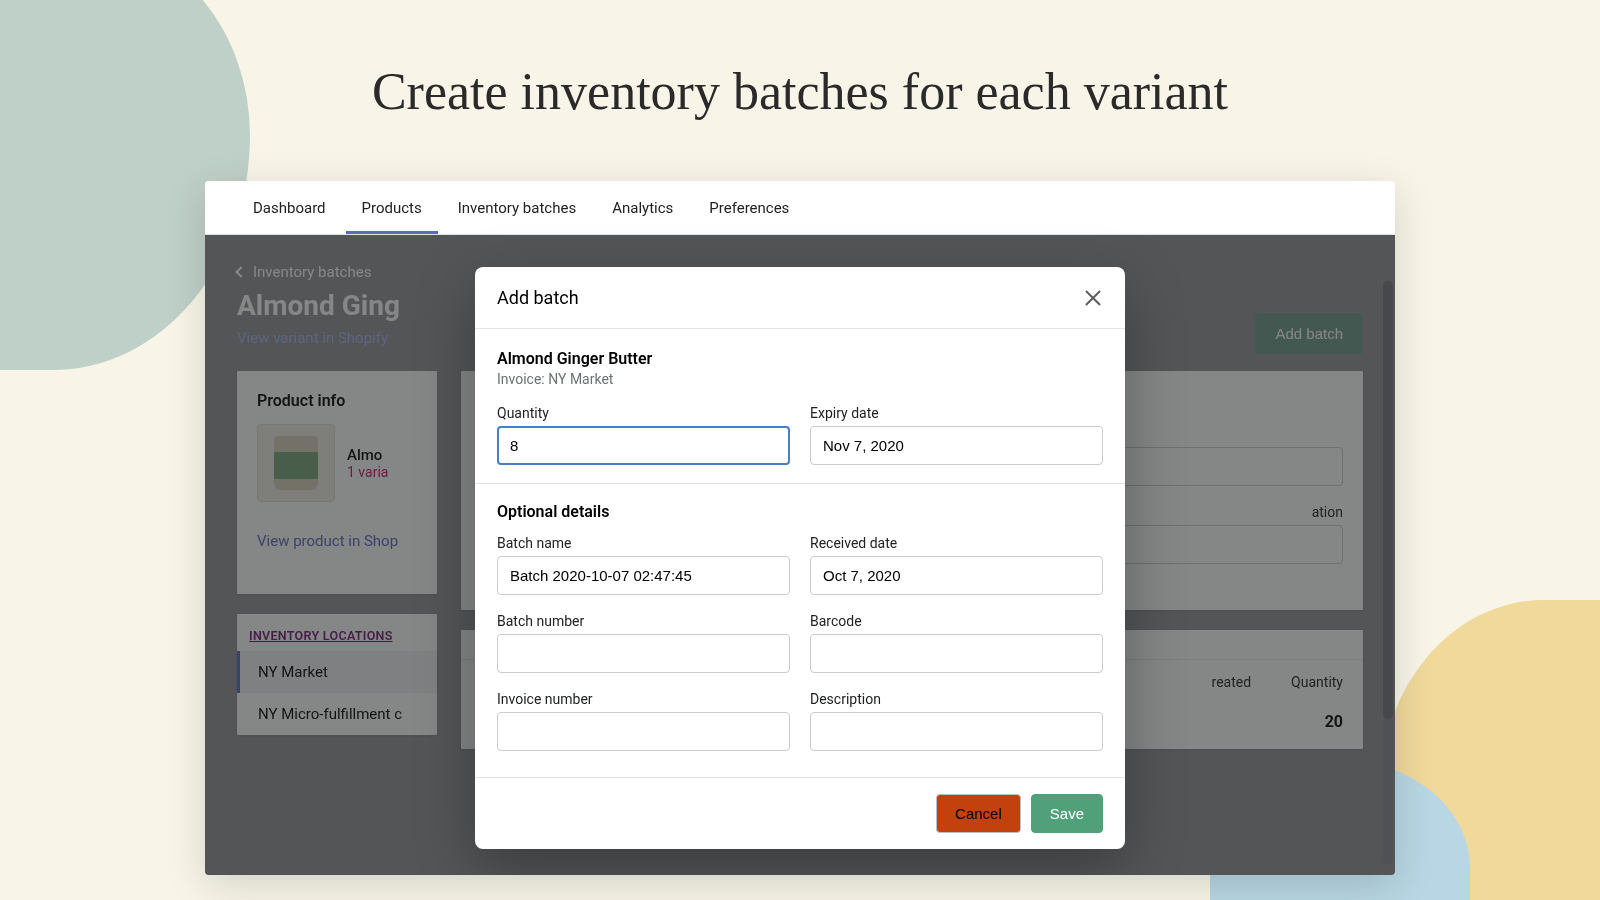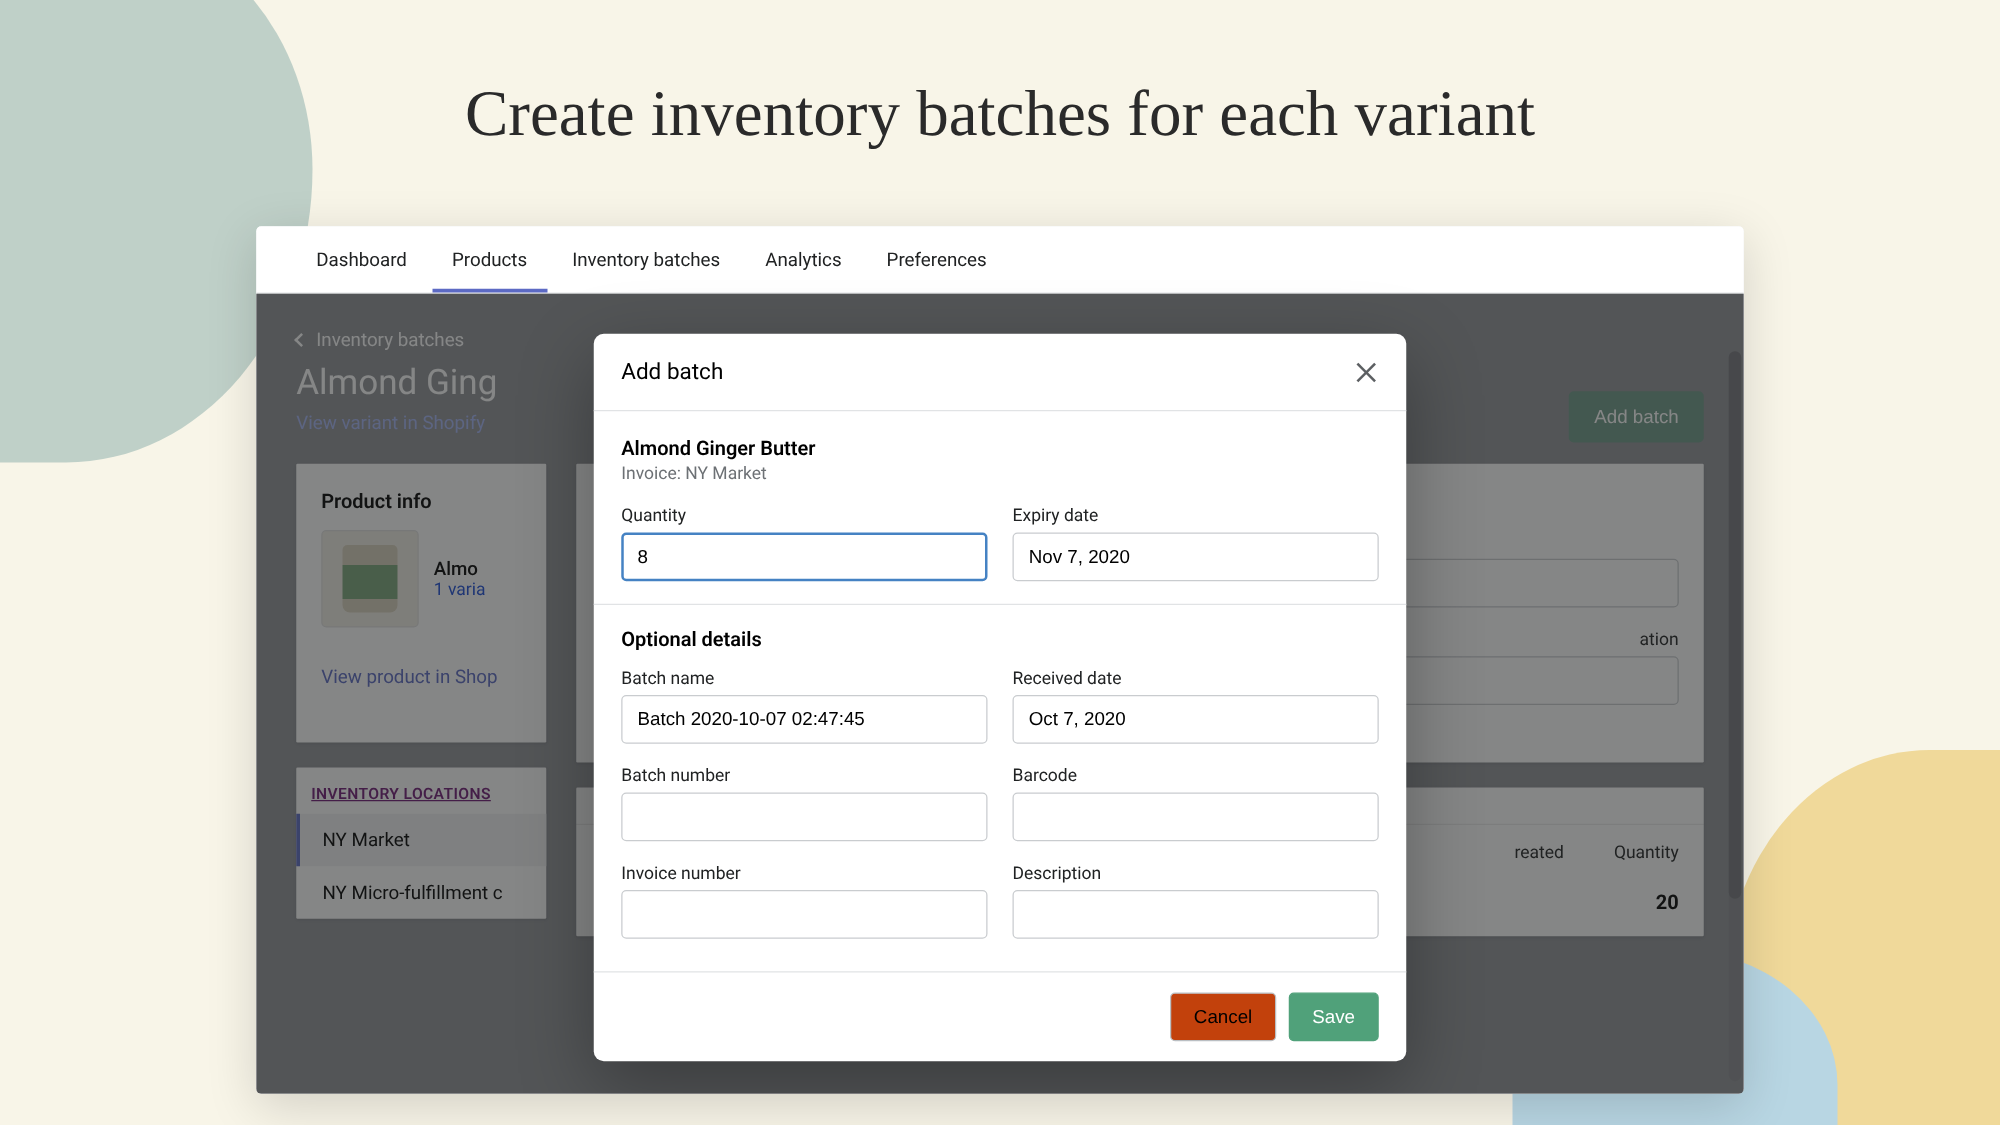--- a/index.html
+++ b/index.html
@@ -106,21 +106,21 @@
 }
 .chevron-left {
   width: 8px; height: 8px;
   border-left: 2px solid #fff;
   border-bottom: 2px solid #fff;
   transform: rotate(45deg);
   margin-right: 8px;
 }
 .page-title {
   font-size: 28px;
-  font-weight: 400;
+  font-weight: 700;
   color: #fff;
   margin-bottom: 6px;
 }
 .view-link {
   color: #a5b5f5;
   font-size: 15px;
   text-decoration: none;
   display: inline-block;
   margin-bottom: 24px;
 }
@@ -155,21 +155,21 @@
   border: 1px solid #e0e0e0;
   border-radius: 4px;
   display: flex; align-items: center; justify-content: center;
 }
 .thumb-jar {
   width: 44px; height: 54px;
   background: linear-gradient(#d8d0bc 0 30%, #7ba67a 30% 80%, #d8d0bc 80%);
   border-radius: 4px 4px 6px 6px;
 }
 .product-name { font-size: 15px; font-weight: 500; }
-.product-variants { font-size: 14px; color: #1d4ed8; }
+.product-variants { font-size: 14px; color: #be185d; }
 .inventory-loc-label {
   font-size: 12.5px;
   font-weight: 600;
   color: #701a75;
   padding: 14px 12px 8px;
   letter-spacing: 0.3px;
   text-decoration: underline;
 }
 .loc-item {
   padding: 12px 18px;

